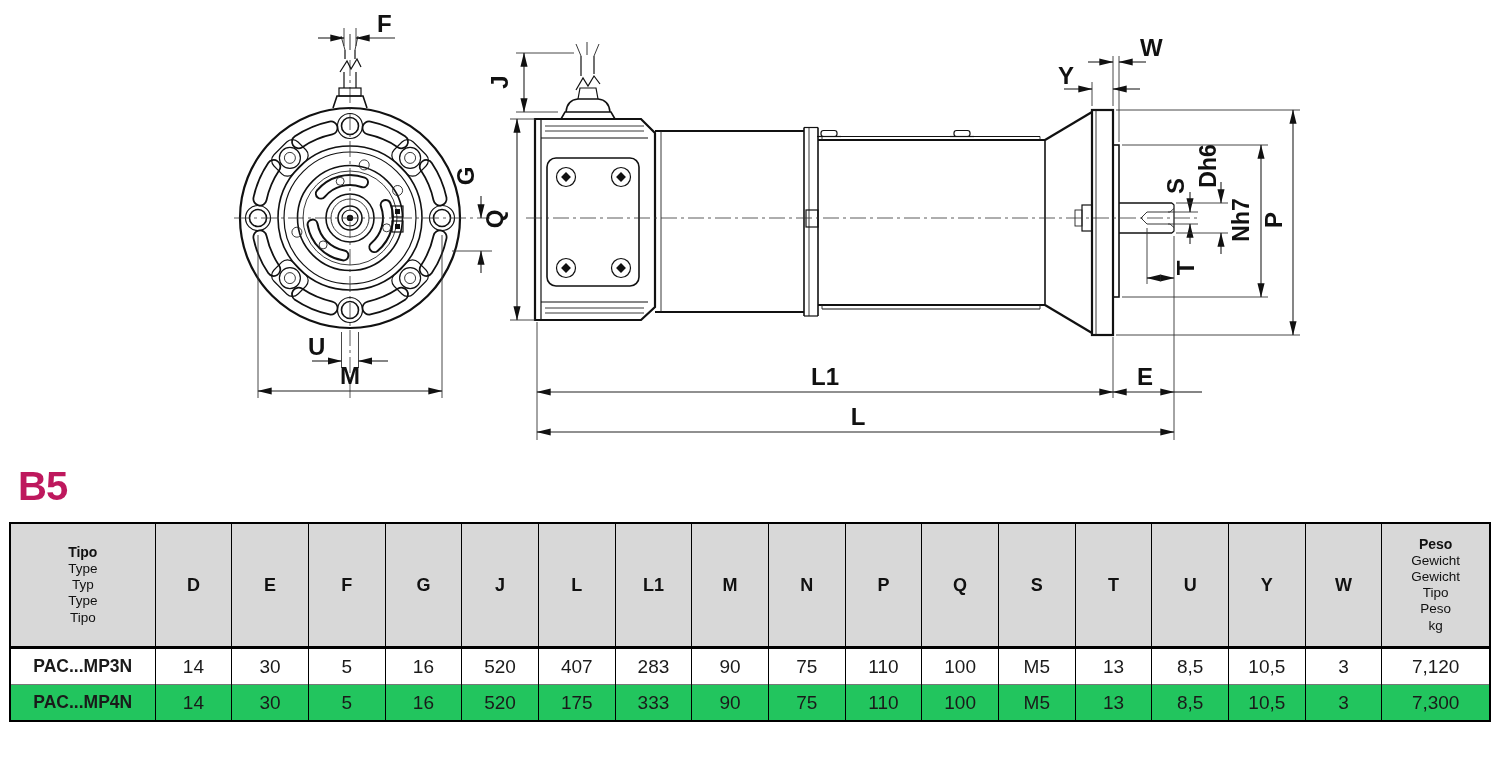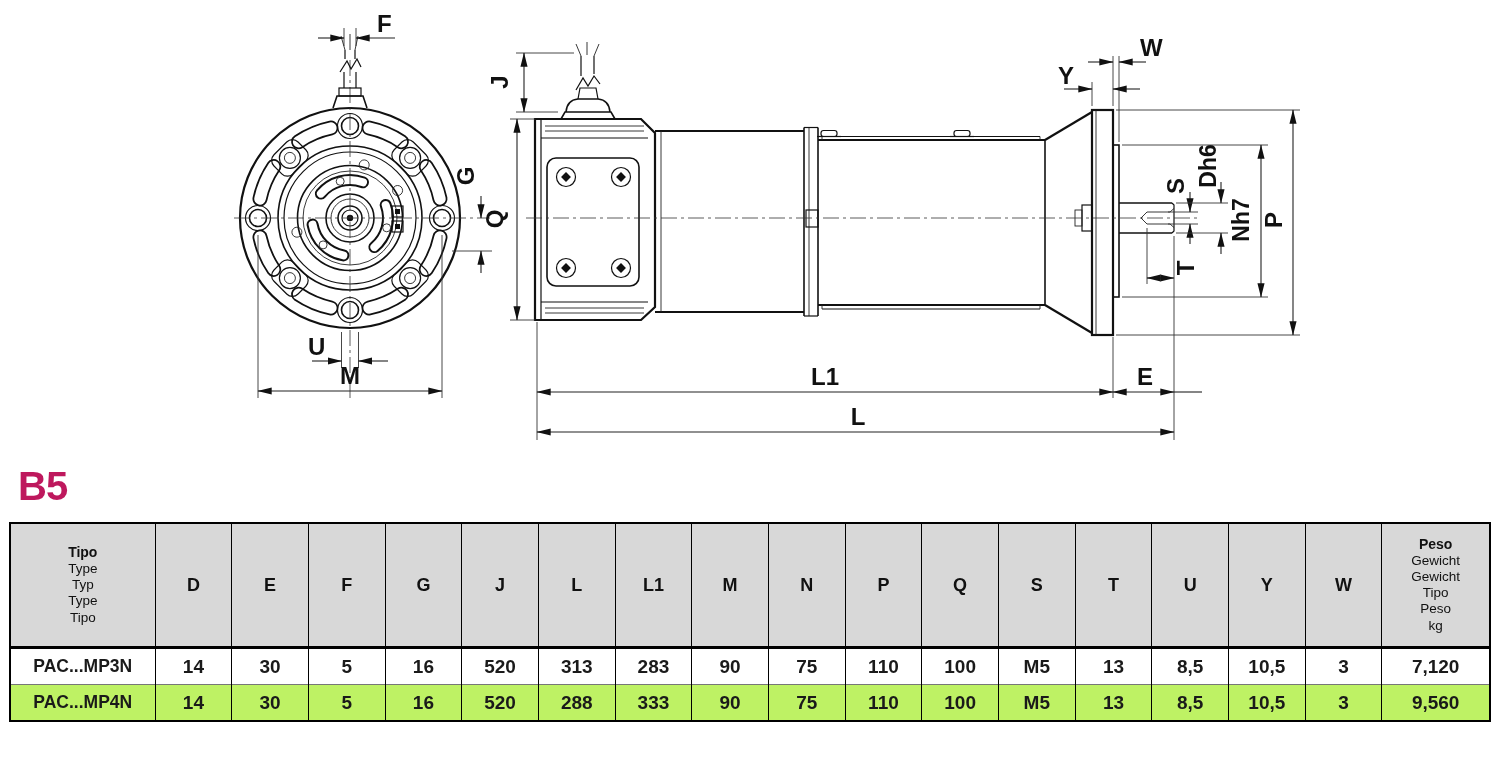--- a/index.html
+++ b/index.html
@@ -20,23 +20,23 @@
   .brkb{stroke:#111;stroke-width:12;fill:none;stroke-linecap:round;}
   .brkw{stroke:#fff;stroke-width:8;fill:none;stroke-linecap:round;}
   .sechead{font-weight:bold;font-size:40px;line-height:1;letter-spacing:-1px;margin:2px 0 0 18px;color:#be185d;}
   table.dims{border-collapse:collapse;width:1482px;margin:16px 0 0 9px;table-layout:fixed;
     border:2.5px solid #000;}
   table.dims th,table.dims td{border-left:1.5px solid #000;text-align:center;vertical-align:middle;padding:0;}
   table.dims thead th{background:#d8d8d8;border-bottom:3px solid #000;height:122px;}
   .collet{font-size:18px;font-weight:bold;color:#111;}
   .hstack{font-size:13.5px;font-weight:normal;line-height:1.2;color:#111;}
   .hstack .hb{font-weight:bold;font-size:14px;}
-  tr.drow td{height:35px;font-size:19px;color:#1a1a1a;font-weight:bold;}
+  tr.drow td{height:35px;font-size:19px;color:#1a1a1a;}
   tr.drow td.typecell{font-weight:bold;font-size:17.5px;text-align:center;}
-  tr.drow.alt td{background:#bef264;border-top:1px solid #777;}
+  tr.drow.alt td{background:#22c55e;border-top:1px solid #777;}
 </style>
 </head>
 <body>
 
 <div class="page">
 
 <svg width="1500" height="460" viewBox="0 0 1500 460">
   <defs>
     <marker id="ar" viewBox="0 0 12 6" refX="11.5" refY="3" markerWidth="13" markerHeight="6.5" orient="auto-start-reverse">
       <path d="M0,0 L12,3 L0,6 Z" fill="#111"></path>
@@ -371,49 +371,49 @@
     </tr>
   </thead>
   <tbody>
     <tr class="drow">
       <td class="typecell">PAC...MP3N</td>
       <td>14</td>
       <td>30</td>
       <td>5</td>
       <td>16</td>
       <td>520</td>
-      <td>313</td>
+      <td>407</td>
       <td>283</td>
       <td>90</td>
       <td>75</td>
       <td>110</td>
       <td>100</td>
       <td>M5</td>
       <td>13</td>
       <td>8,5</td>
       <td>10,5</td>
       <td>3</td>
       <td>7,120</td>
     </tr>
     <tr class="drow alt">
       <td class="typecell">PAC...MP4N</td>
       <td>14</td>
       <td>30</td>
       <td>5</td>
       <td>16</td>
       <td>520</td>
-      <td>288</td>
+      <td>175</td>
       <td>333</td>
       <td>90</td>
       <td>75</td>
       <td>110</td>
       <td>100</td>
       <td>M5</td>
       <td>13</td>
       <td>8,5</td>
       <td>10,5</td>
       <td>3</td>
-      <td>9,560</td>
+      <td>7,300</td>
     </tr>
   </tbody>
 </table>
 
 </div>
 
 </body></html>

